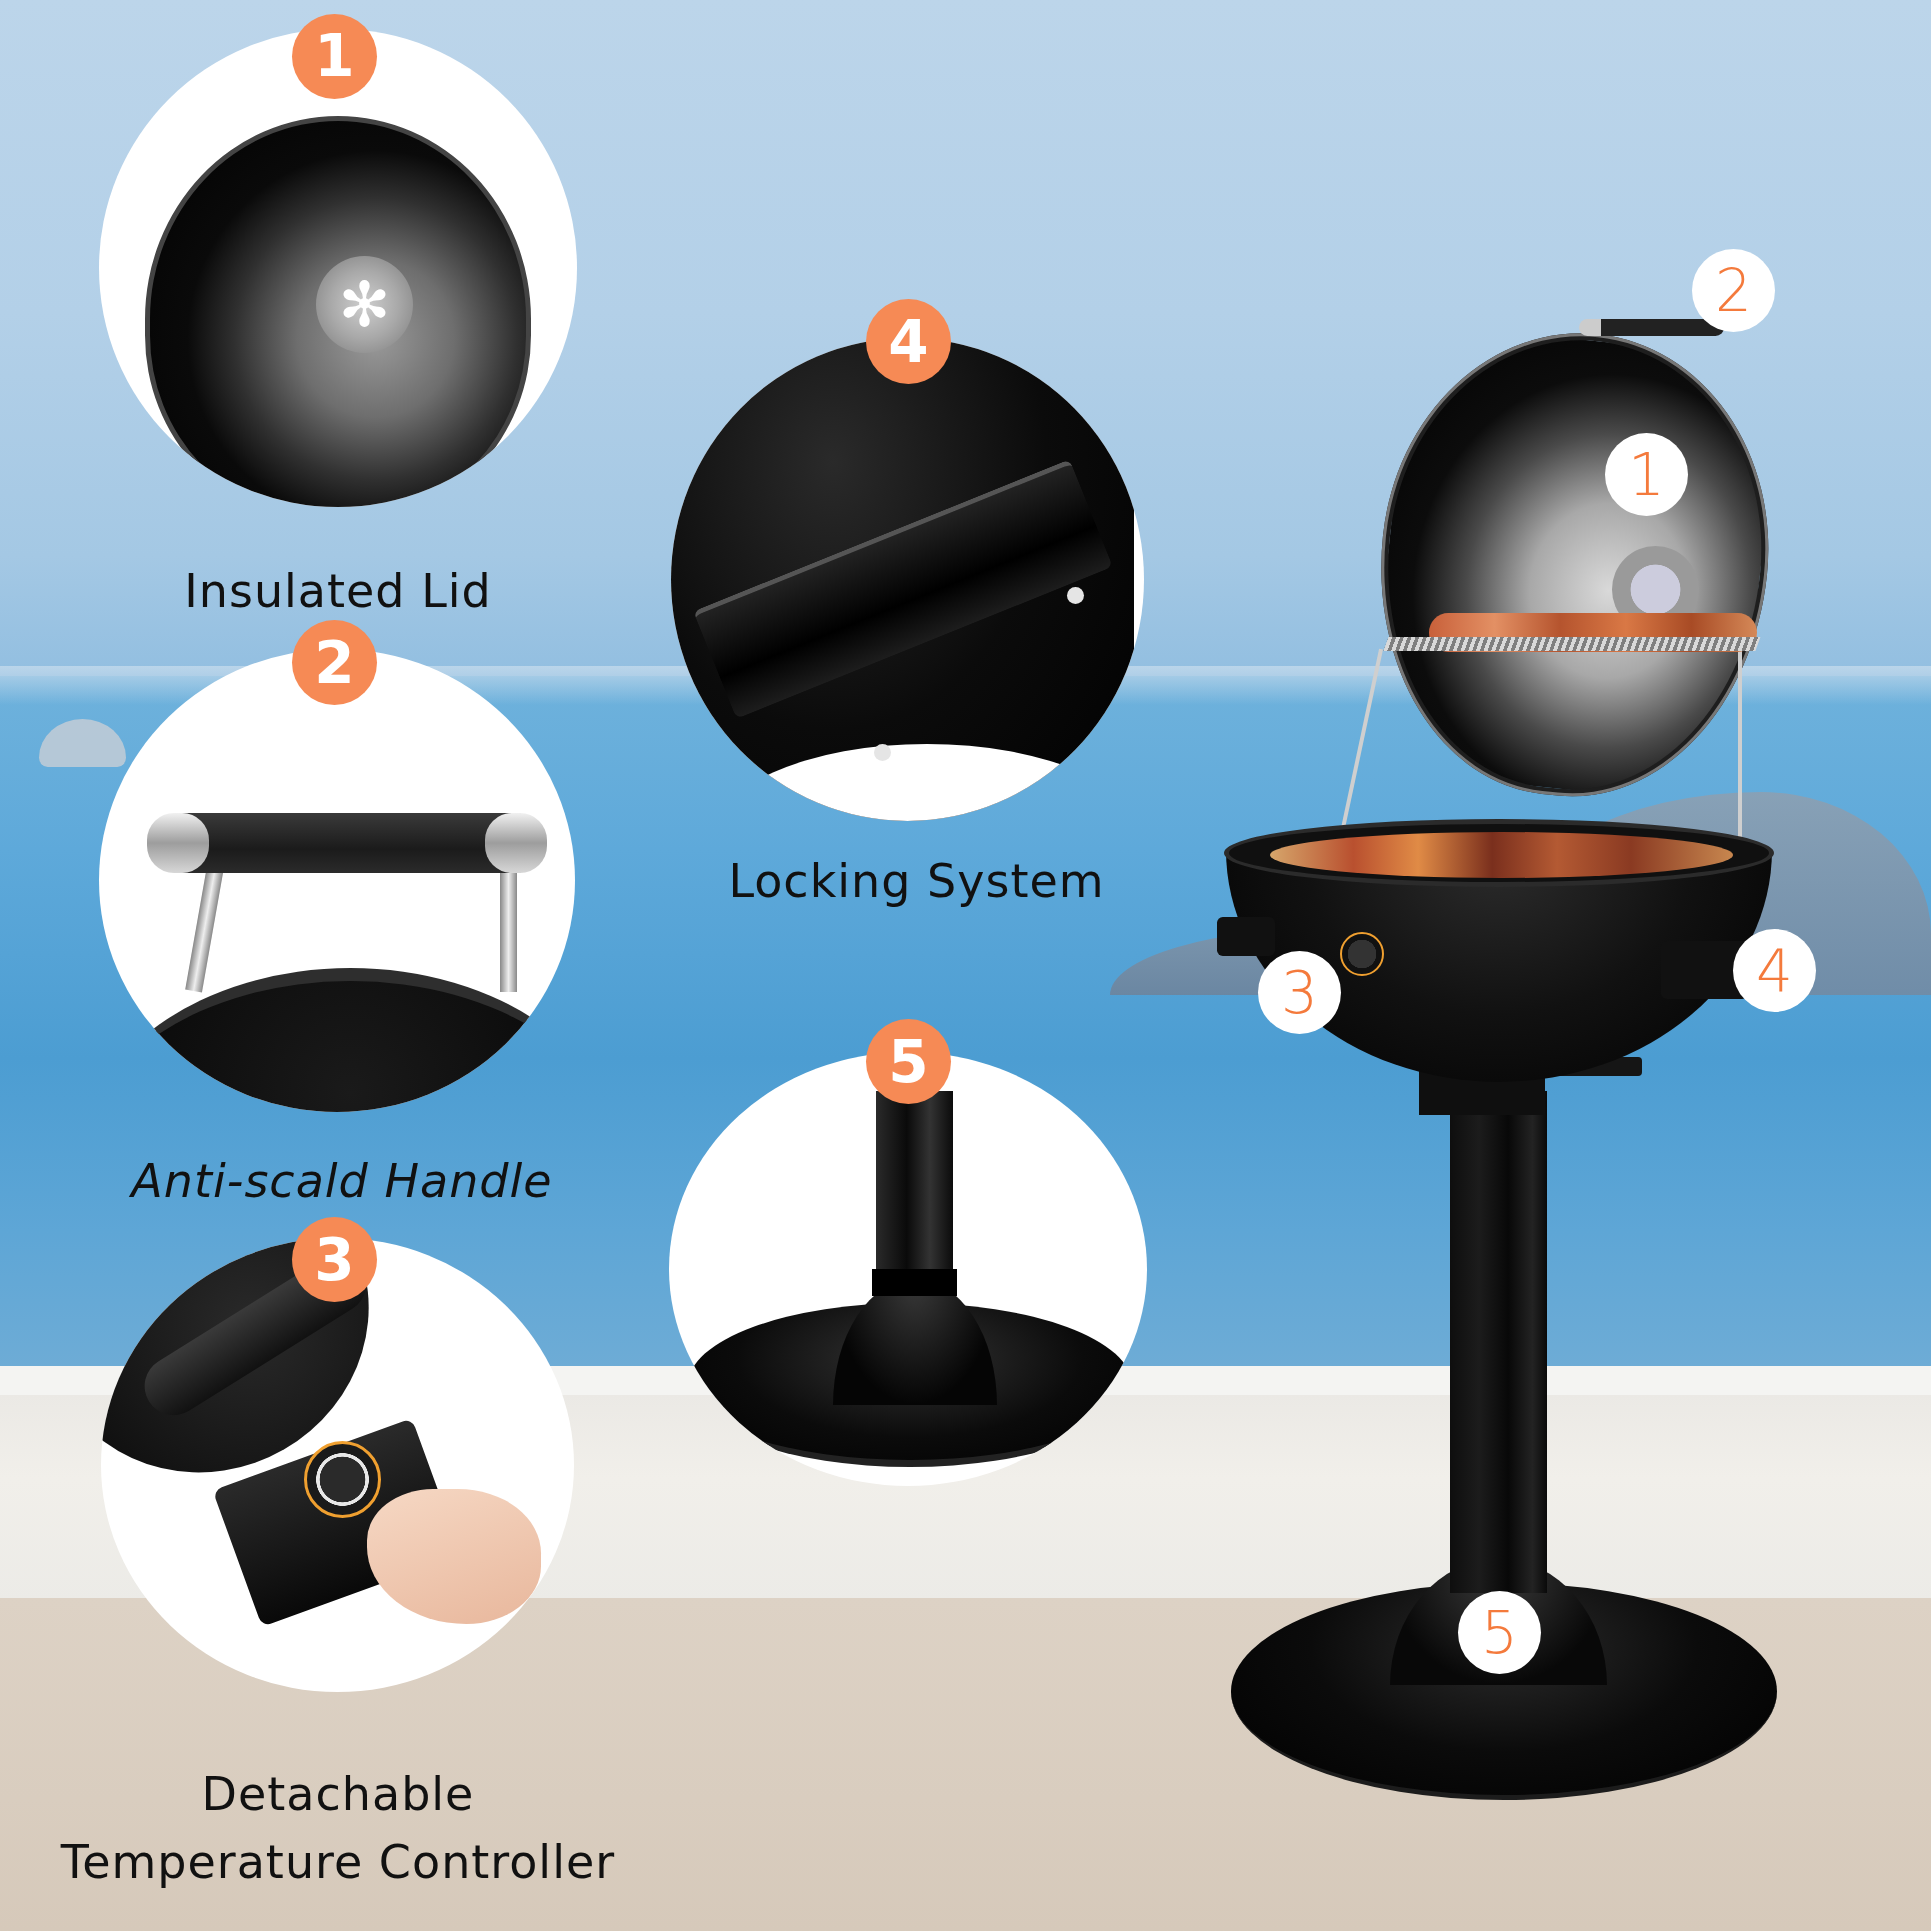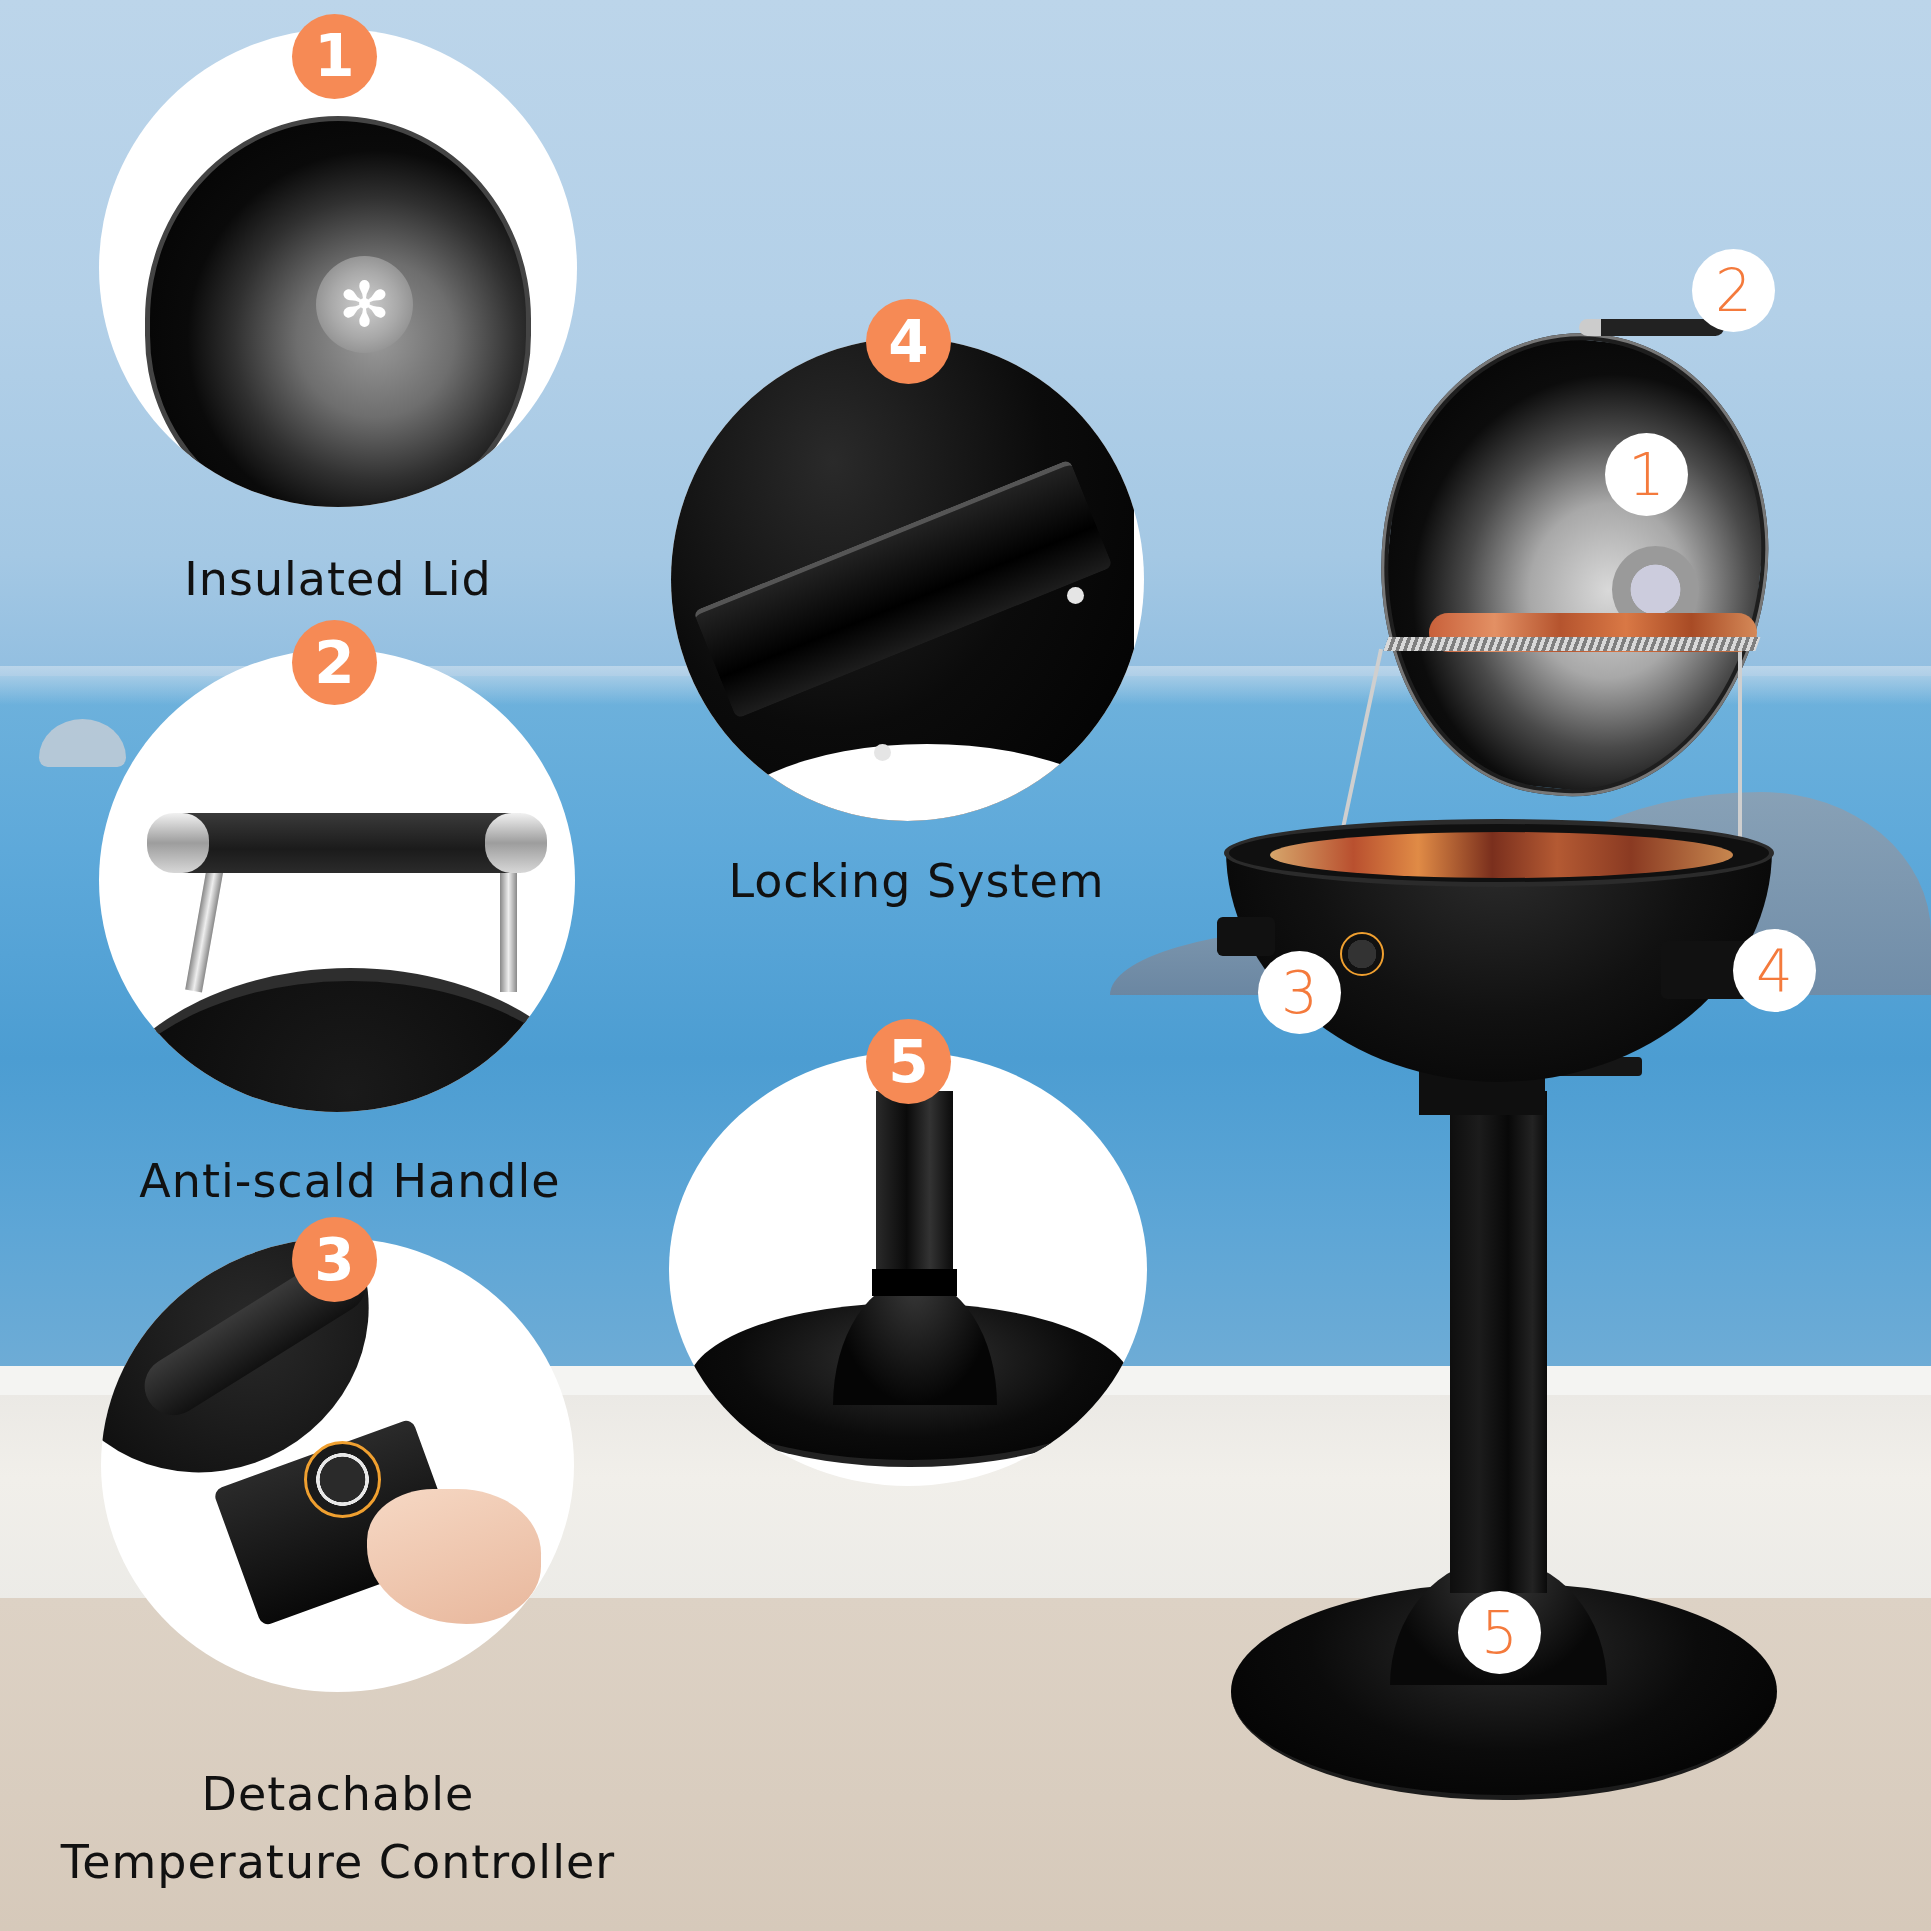--- a/index.html
+++ b/index.html
@@ -136,36 +136,36 @@
 <div class="feature" style="left:0;top:0;width:676px;height:599px;">
   <div class="inset" style="left:99px;top:29px;width:478px;height:478px;">
     <div class="lid-bowl"></div>
     <div class="lid-vent">
         <span class="vent-star">✻</span>
       </div>
   </div>
   <div class="badge" style="left:292px;top:13.5px;">
     <span>1</span>
   </div>
-  <div class="caption" style="left:0;width:676px;top:552px;">Insulated Lid</div>
+  <div class="caption" style="left:0;width:676px;top:564px;">Insulated Lid</div>
 </div>
 
 <div class="feature" style="left:0;top:599px;width:676px;height:618px;">
   <div class="inset" style="left:99px;top:50px;width:476px;height:463px;">
     <div class="h-lid"></div>
     <div class="h-post-l"></div>
     <div class="h-post-r"></div>
     <div class="h-bar"></div>
     <div class="h-cap-l"></div>
     <div class="h-cap-r"></div>
   </div>
   <div class="badge" style="left:292px;top:21px;">
     <span>2</span>
   </div>
-  <div class="caption" style="left:12px;width:676px;top:555px;">Anti-scald Handle</div>
+  <div class="caption" style="left:4px;width:676px;top:555px;font-style:italic;">Anti-scald Handle</div>
 </div>
 
 <div class="feature" style="left:0;top:1217px;width:676px;height:714px;">
   <div class="inset" style="left:101px;top:21px;width:473px;height:454px;">
     <div class="c-lid"></div>
     <div class="c-handle"></div>
     <div class="c-box"></div>
     <div class="c-knob"></div>
     <div class="c-hand"></div>
   </div>

